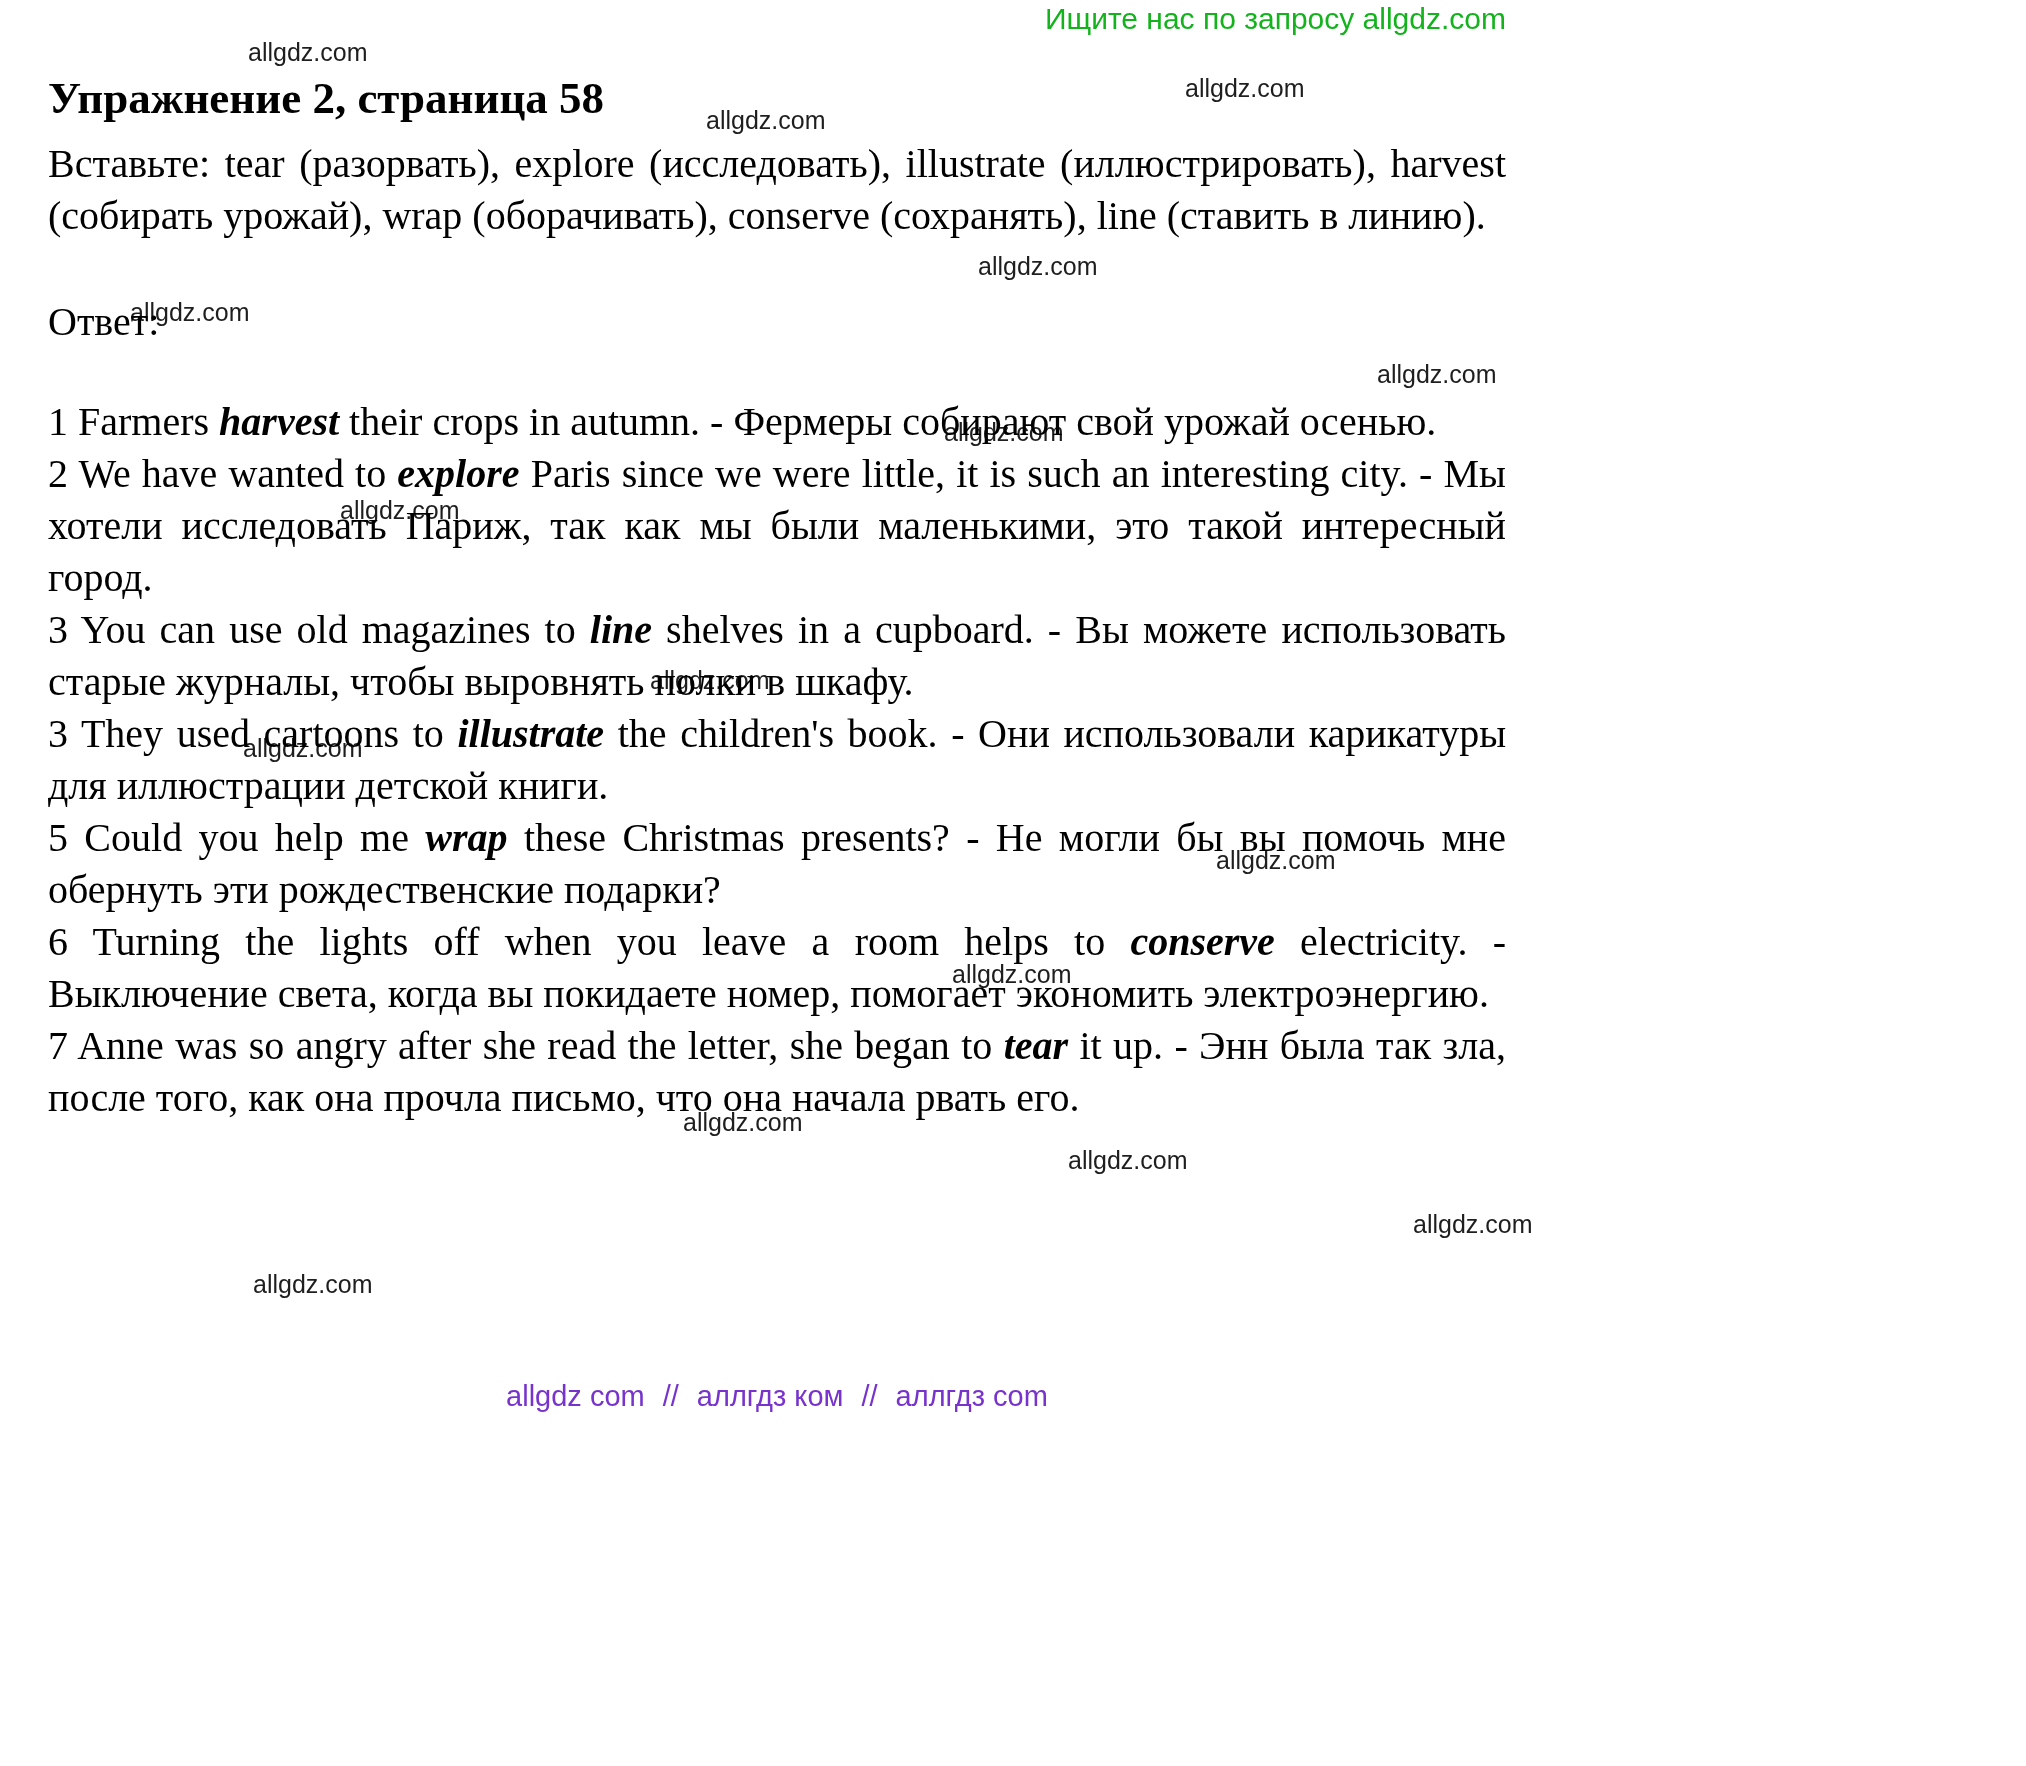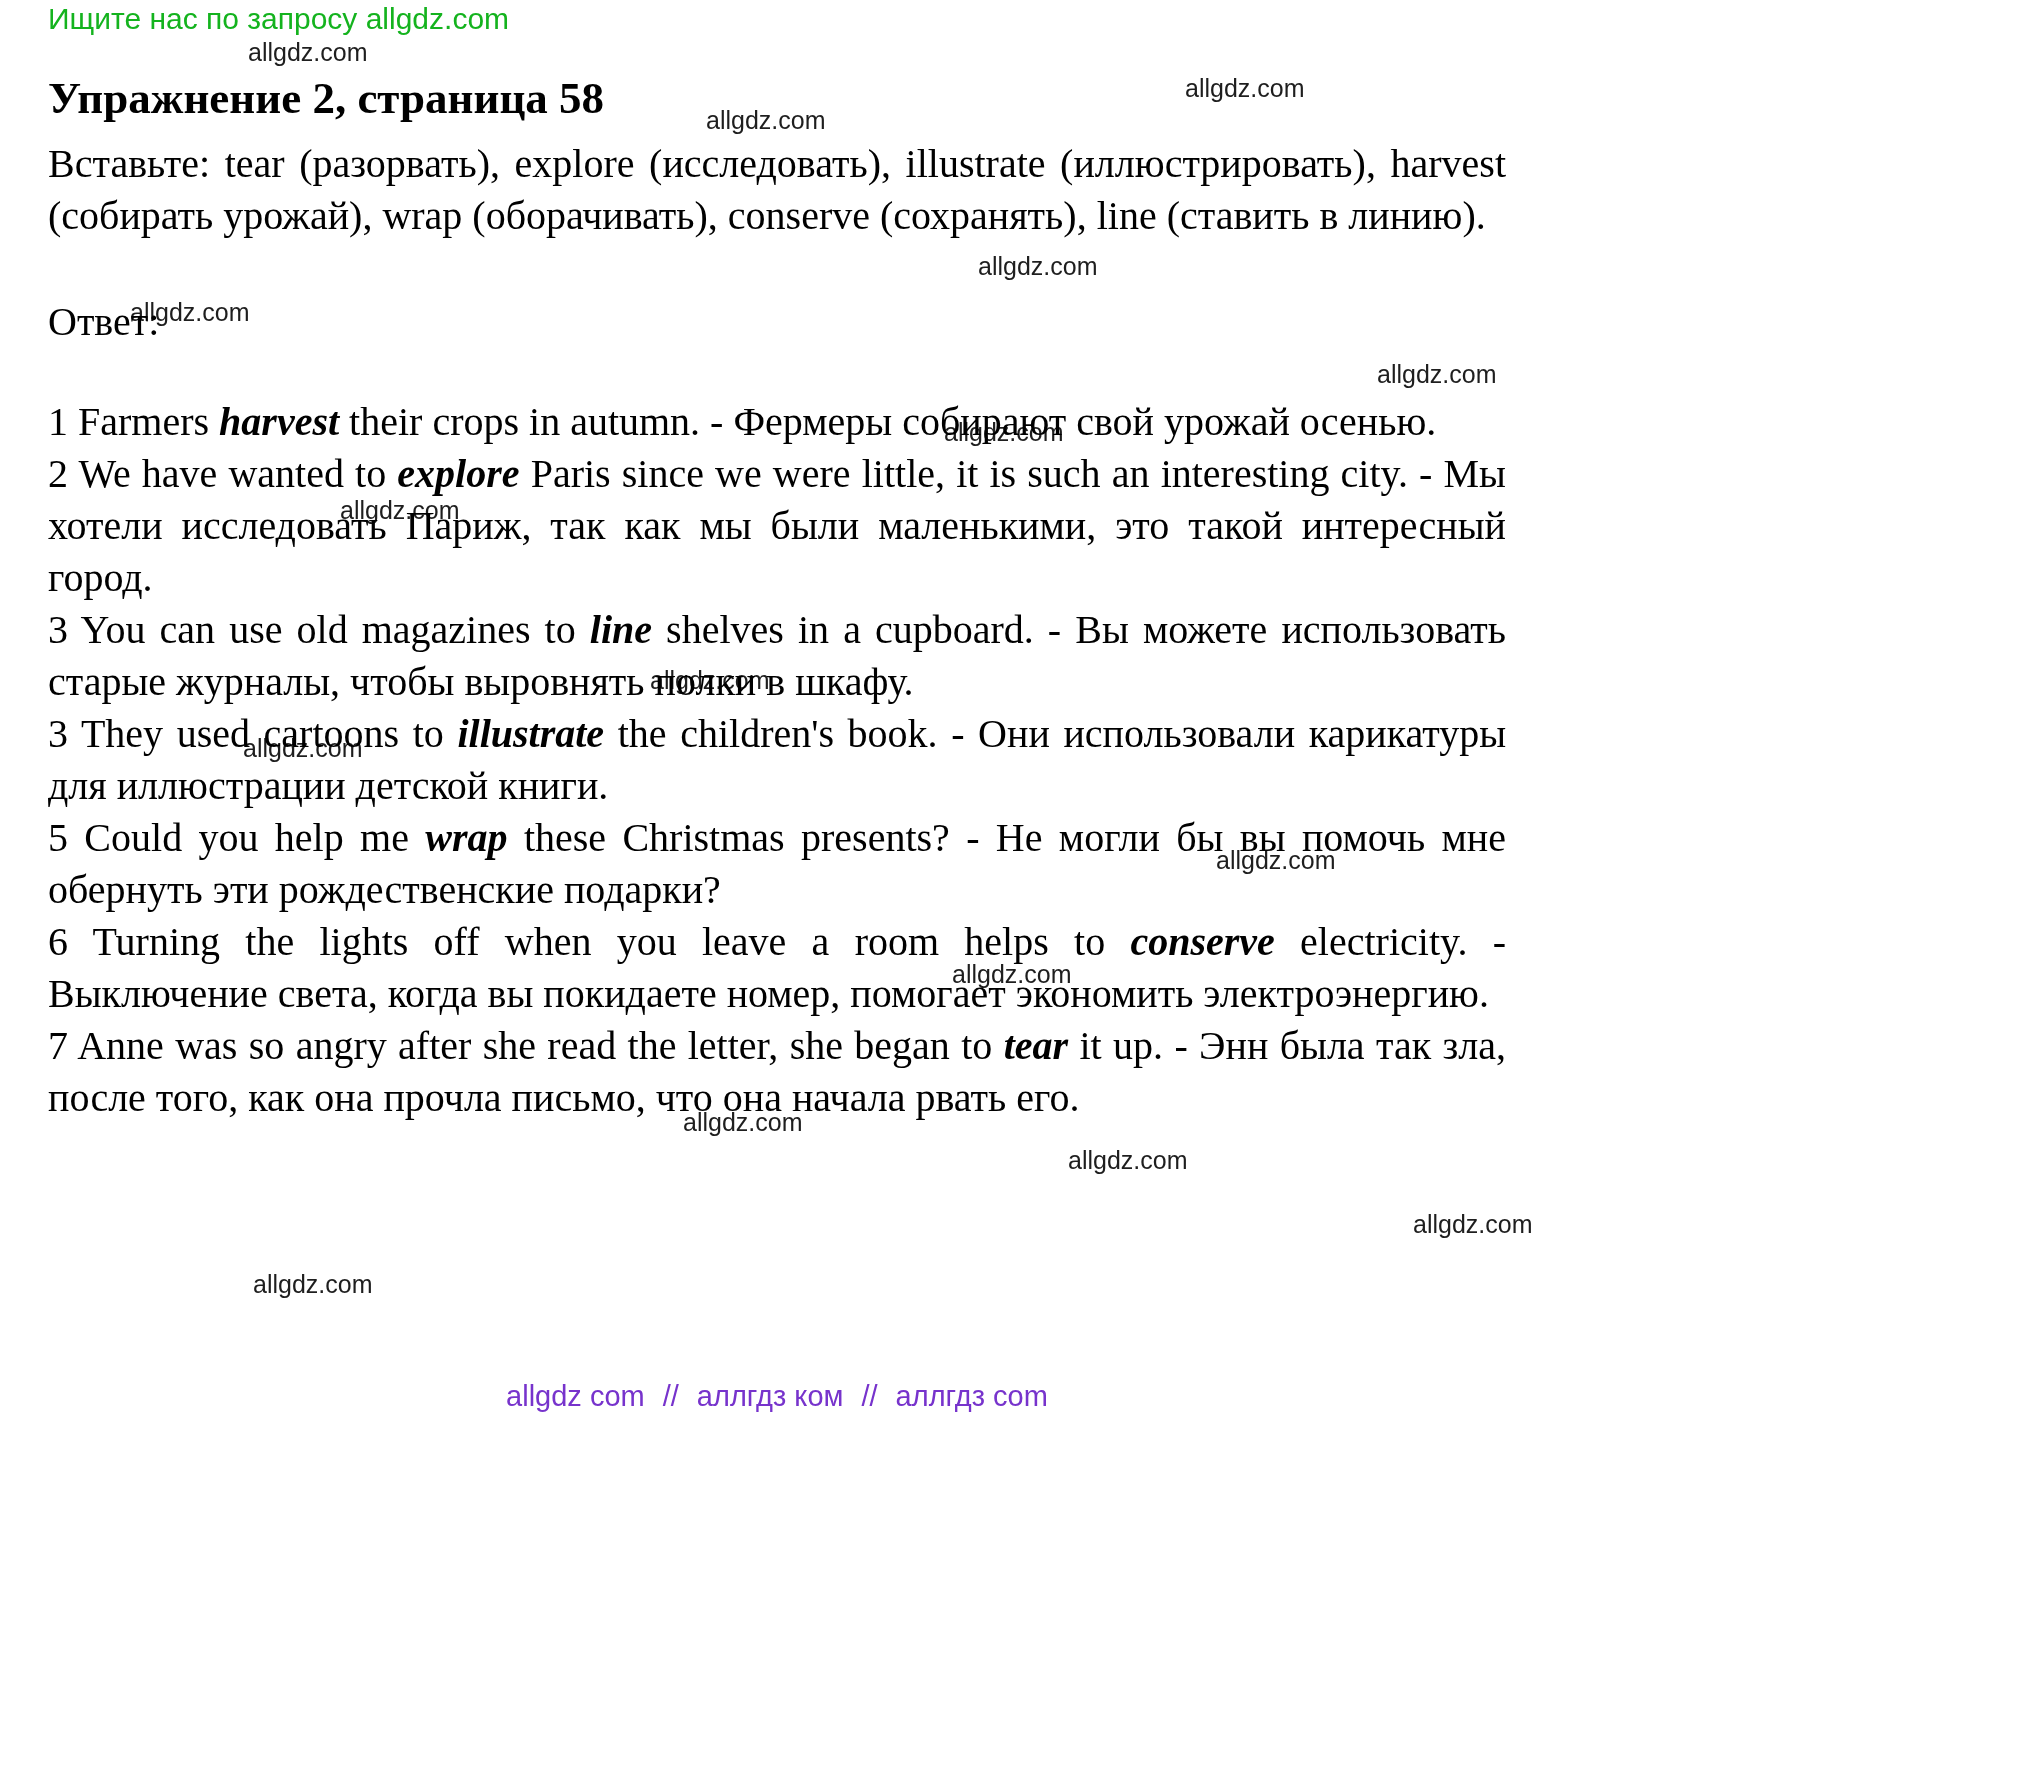--- a/index.html
+++ b/index.html
@@ -19,21 +19,21 @@
     inset: 0;
     background: #ffffff;
     overflow: hidden;
   }
   
   .banner {
     position: absolute;
     left: 48px;
     top: 2px;
     width: 1458px;
-    text-align: left;
+    text-align: right;
     font-family: "Liberation Sans", sans-serif;
     font-size: 30px;
     color: #14b31e;
   }
   
   .wm {
     position: absolute;
     font-family: "Liberation Sans", sans-serif;
     font-size: 25px;
     color: #1e1e1e;

